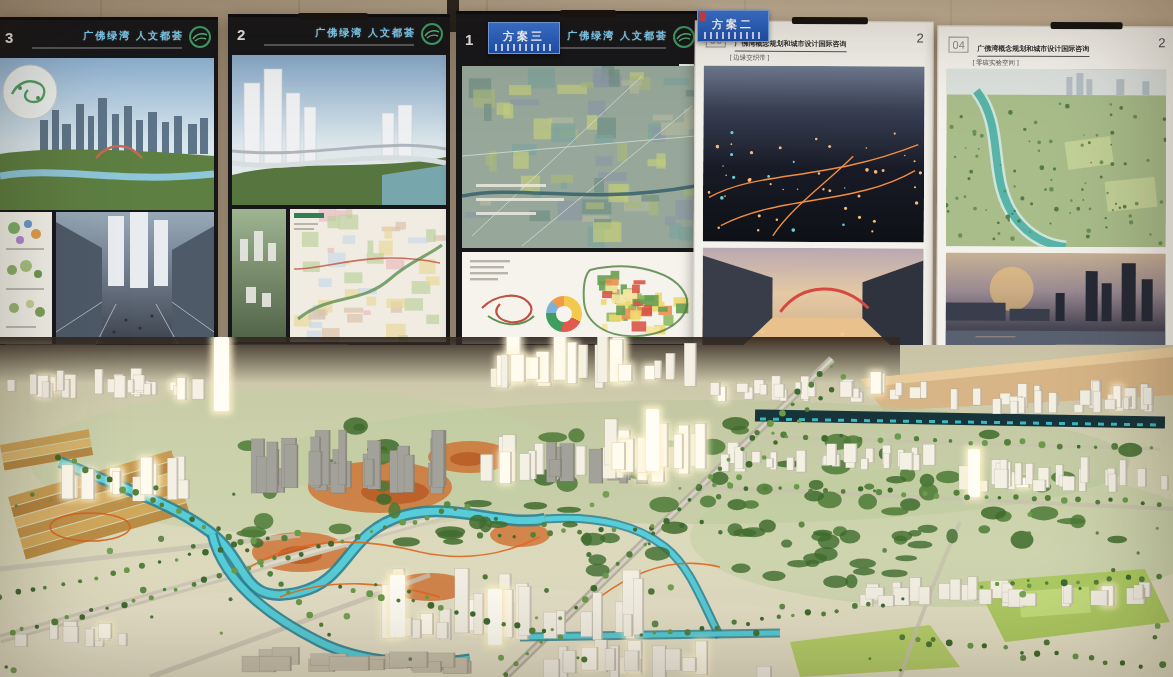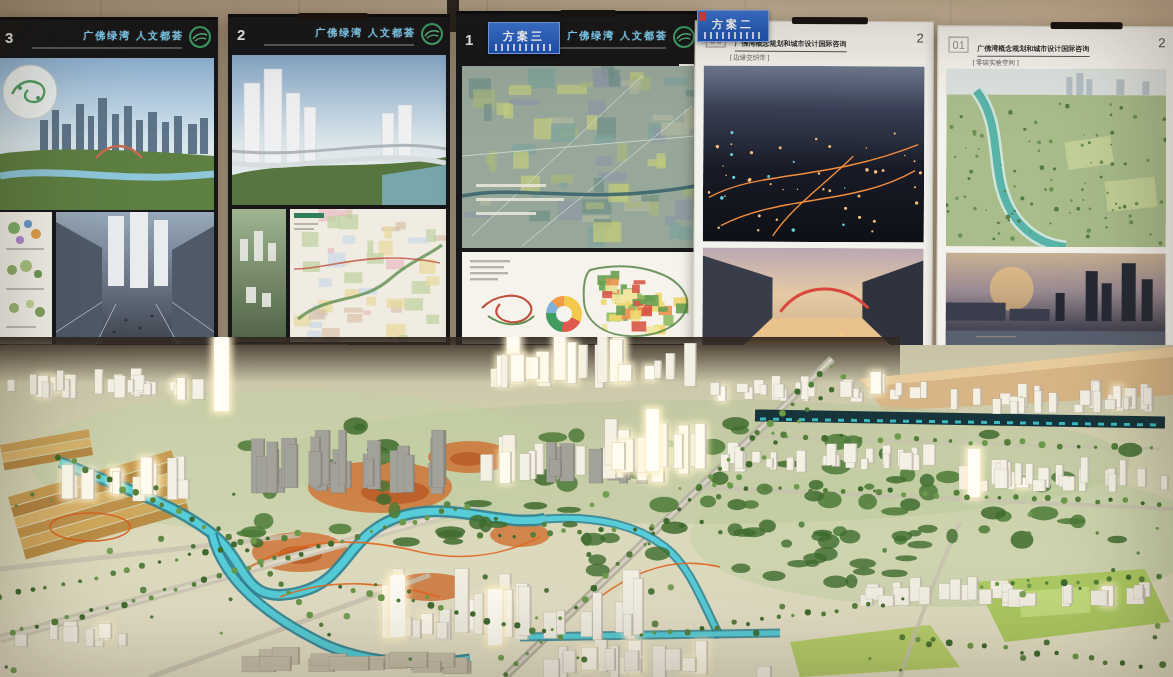--- a/index.html
+++ b/index.html
@@ -565,21 +565,21 @@
   </div>
   <div class="legs">
     <div class="leg" style="left:800px;top:352px;transform:rotate(7deg)"></div>
     <div class="leg" style="left:846px;top:352px;transform:rotate(-7deg)"></div>
     <div style="position:absolute;left:796px;top:368px;width:62px;height:5px;background:#191411"></div>
   </div>
 
   <div class="board b-light" style="left:937px;top:26px;width:236px;height:340px;transform:rotate(.2deg)">
     <div class="pagenum">2</div>
     <div class="whead">
-      <span class="secbox">01</span>
+      <span class="secbox">04</span>
       <span class="wtitle">广佛湾概念规划和城市设计国际咨询</span>
       <div class="wsub">[ 零碳实验空间 ]</div>
     </div>
     <div class="art" style="left:8px;top:42px;width:220px;height:178px">
       <svg width="220" height="178">
         <rect width="220" height="178" fill="#a9bd8b"></rect>
         <rect width="220" height="26" fill="#dde2df"></rect>
         <g fill="#b6c0c4">
             <rect x="120" y="8" width="6" height="18"></rect>
             <rect x="130" y="4" width="7" height="22"></rect>

